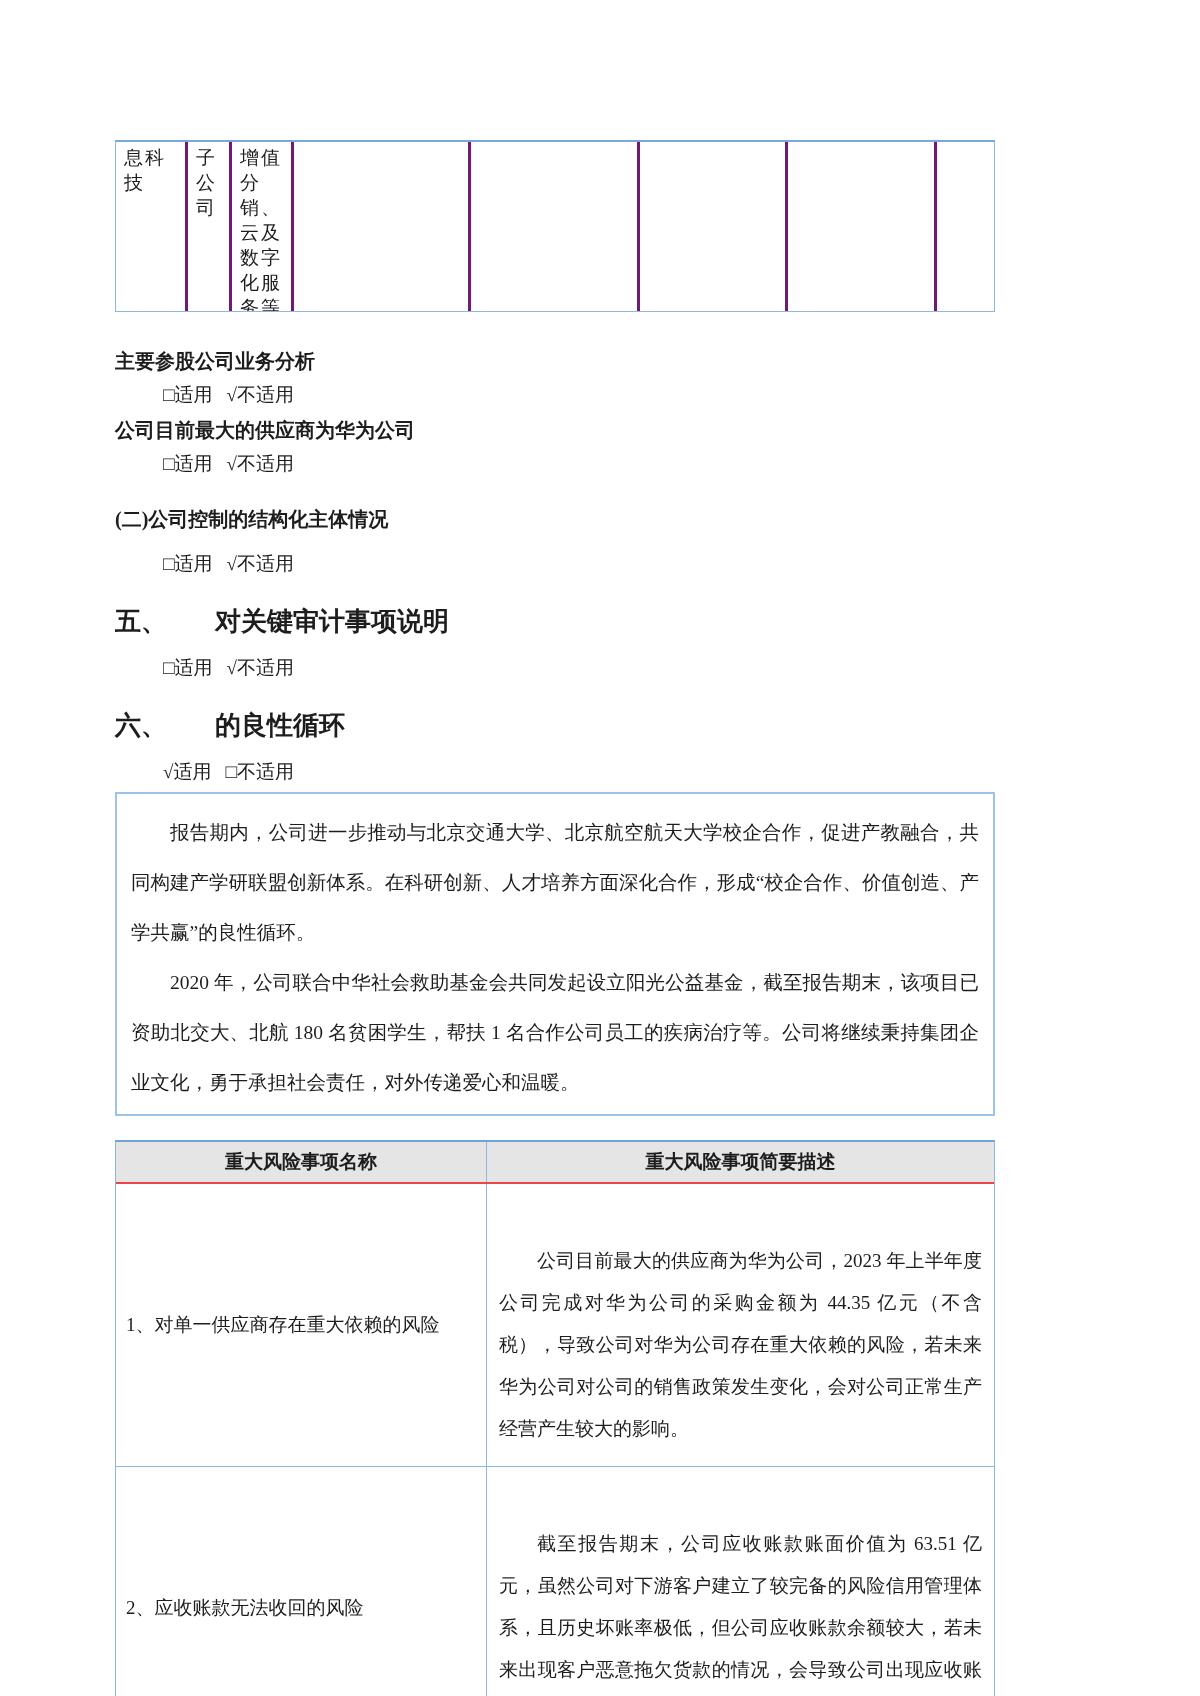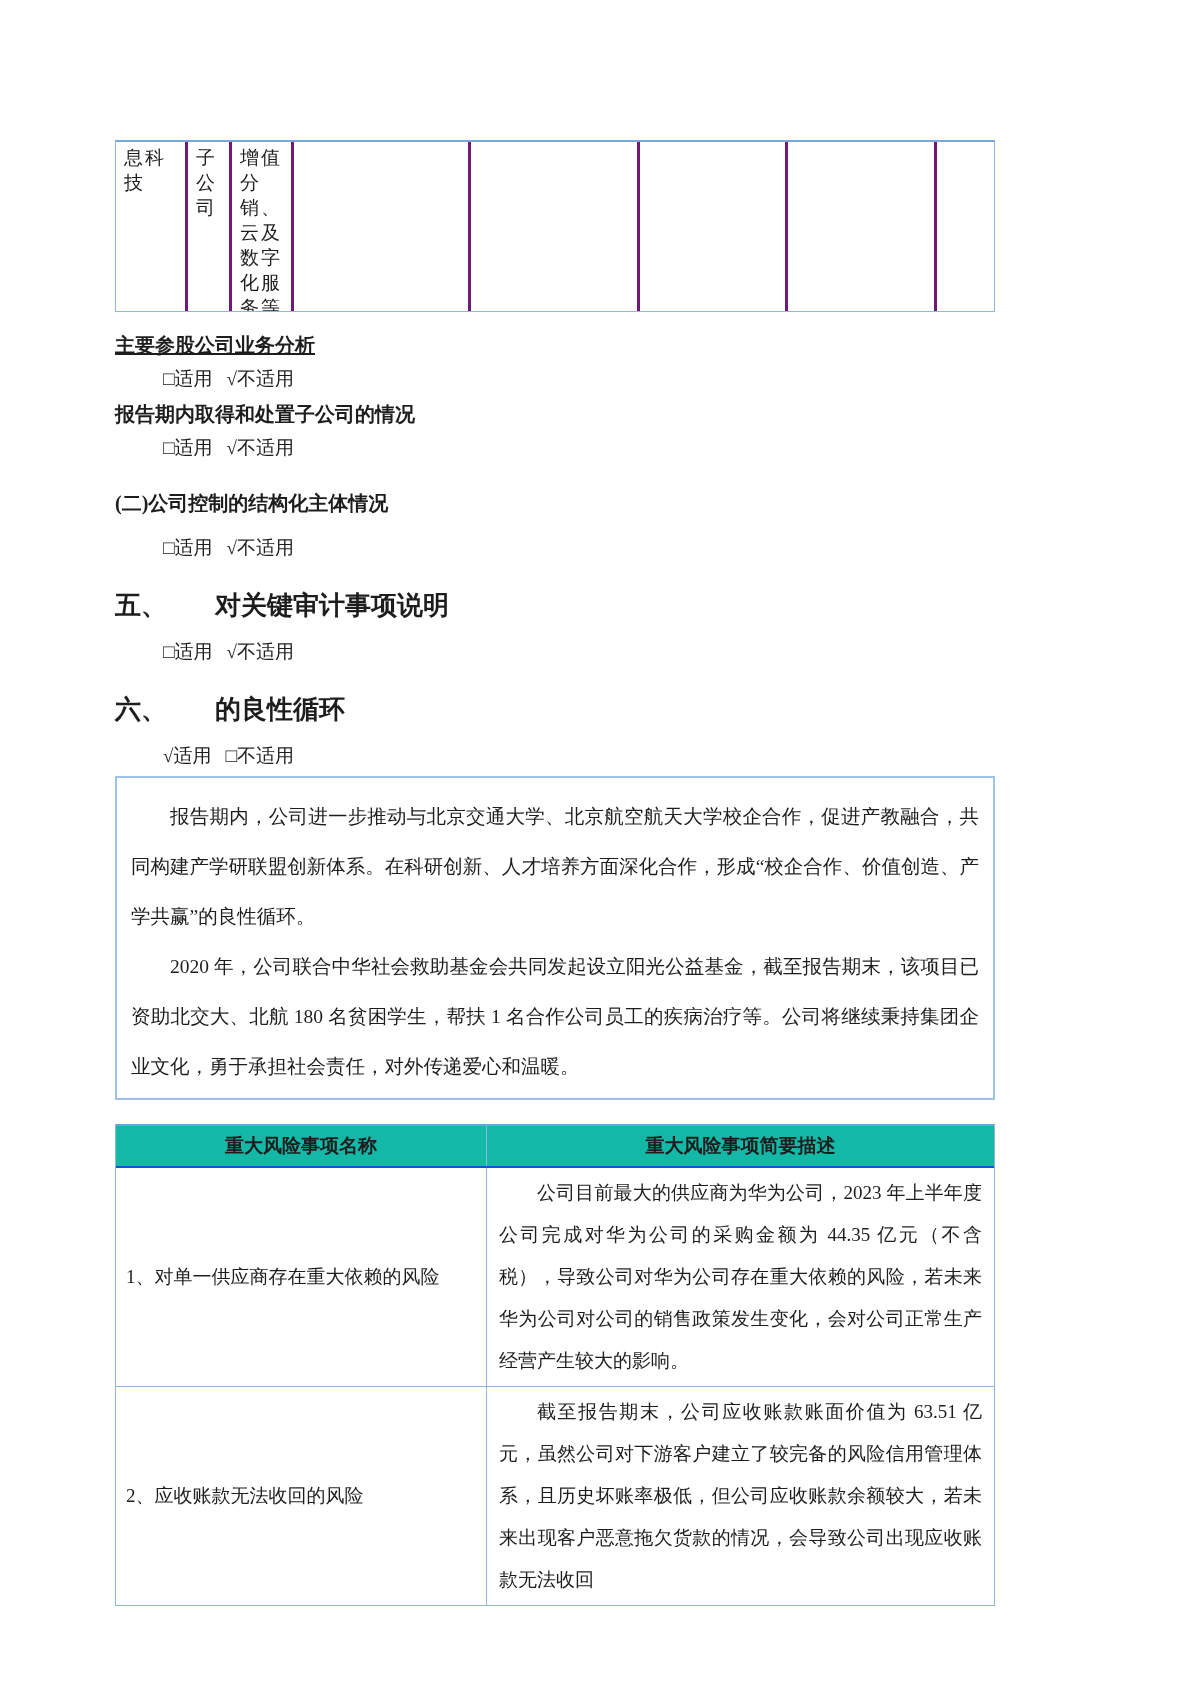--- a/index.html
+++ b/index.html
@@ -30,21 +30,21 @@
   }
   .cont-table .cell:last-child { border-right: none; }
 
   
   .sub-heading {
     font-size: 20px; font-weight: bold; line-height: 30px;
   }
   .choice-line { font-size: 19px; line-height: 28px; padding-left: 48px; }
   .choice-line .opt { margin-right: 14px; }
 
-  .mt-a { margin-top: 18px; text-decoration: underline; }
+  .mt-a { margin-top: 34px; }
   .mt-b { margin-top: 5px; }
   .mt-c { margin-top: 6px; }
   .mt-d { margin-top: 26px; }
   .mt-e { margin-top: 16px; }
 
   .num-heading {
     font-size: 26px; font-weight: bold; line-height: 32px;
     margin-top: 28px;
   }
   .num-heading .sec-num { display: inline-block; min-width: 100px; }
@@ -64,22 +64,22 @@
   .risk-heading { margin-top: 54px; }
   .risk-table {
     margin-top: 24px;
     border: 1px solid #8fb8e0;
     border-top: 2px solid #6fa3d6;
     font-size: 19px;
   }
   .risk-table .hdr-row {
     display: grid;
     grid-template-columns: 371px 507px;
-    background: #14b8a6;
-    border-bottom: 2px solid #1d4ed8;
+    background: #e5e5e5;
+    border-bottom: 2px solid #ef4444;
   }
   .risk-table .hdr-cell {
     font-weight: bold;
     text-align: center;
     line-height: 40px;
     border-right: 1px solid #8fb8e0;
   }
   .risk-table .hdr-cell:last-child { border-right: none; }
   .risk-table .body-row {
     display: grid;
@@ -87,24 +87,25 @@
   }
   .risk-table .body-row + .body-row { border-top: 1px solid #8fb8e0; }
   .risk-table .name-cell {
     border-right: 1px solid #8fb8e0;
     display: flex; align-items: center;
     padding: 6px 10px;
     line-height: 32px;
     text-align: justify;
   }
   .risk-table .desc-cell {
-    padding: 4px 12px;
+    padding: 16px 12px;
     line-height: 42px;
     text-align: justify;
     text-indent: 2em;
+    margin-top: 40px;
   }
 </style>
 </head>
 <body>
 
 <div class="content">
 
   <div class="cont-table">
     <div class="cell">息科技</div>
     <div class="cell">子公司</div>
@@ -114,21 +115,21 @@
     <div class="cell"></div>
     <div class="cell"></div>
     <div class="cell"></div>
   </div>
 
   <div class="sub-heading mt-a">主要参股公司业务分析</div>
   <div class="choice-line mt-b">
     <span class="opt">□适用</span><span class="opt">√不适用</span>
   </div>
 
-  <div class="sub-heading mt-c">报告期内取得和处置子公司的情况</div>
+  <div class="sub-heading mt-c">公司目前最大的供应商为华为公司</div>
   <div class="choice-line mt-b">
     <span class="opt">□适用</span><span class="opt">√不适用</span>
   </div>
 
   <div class="sub-heading mt-d">(二)公司控制的结构化主体情况</div>
   <div class="choice-line mt-e">
     <span class="opt">□适用</span><span class="opt">√不适用</span>
   </div>
 
   <div class="num-heading">

